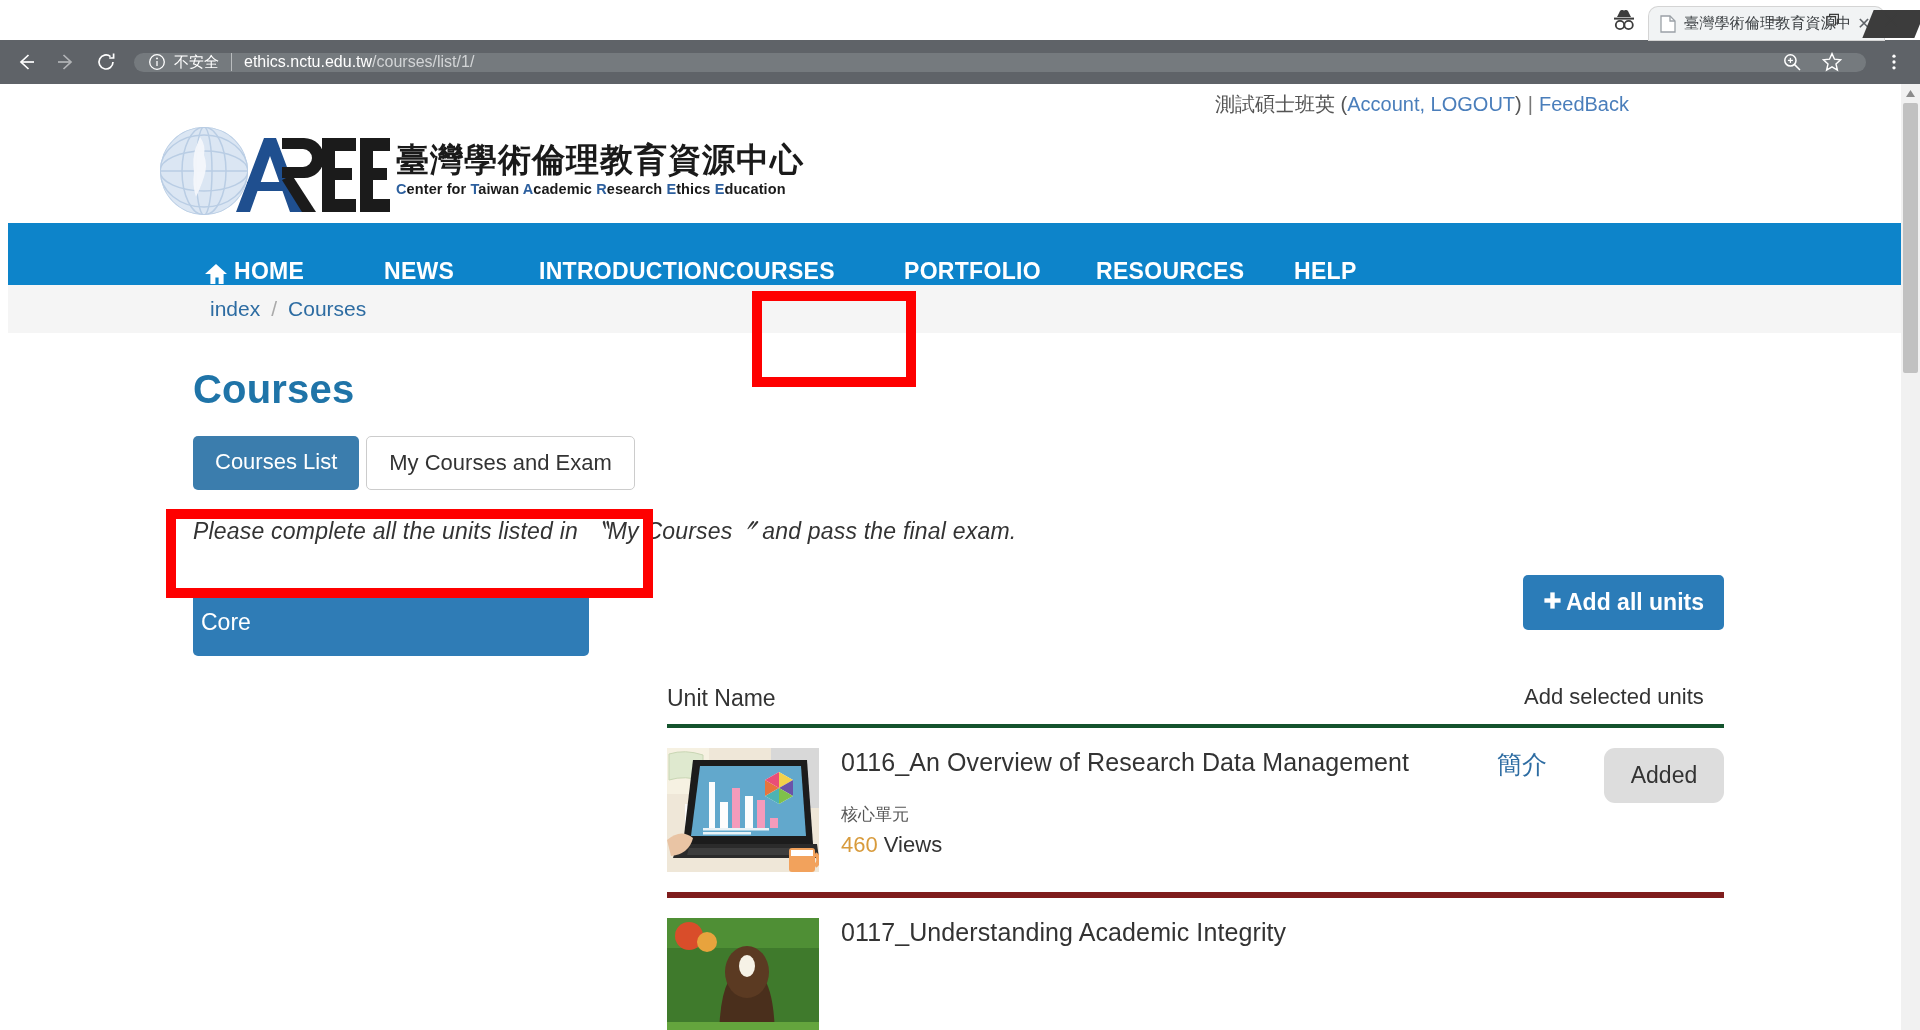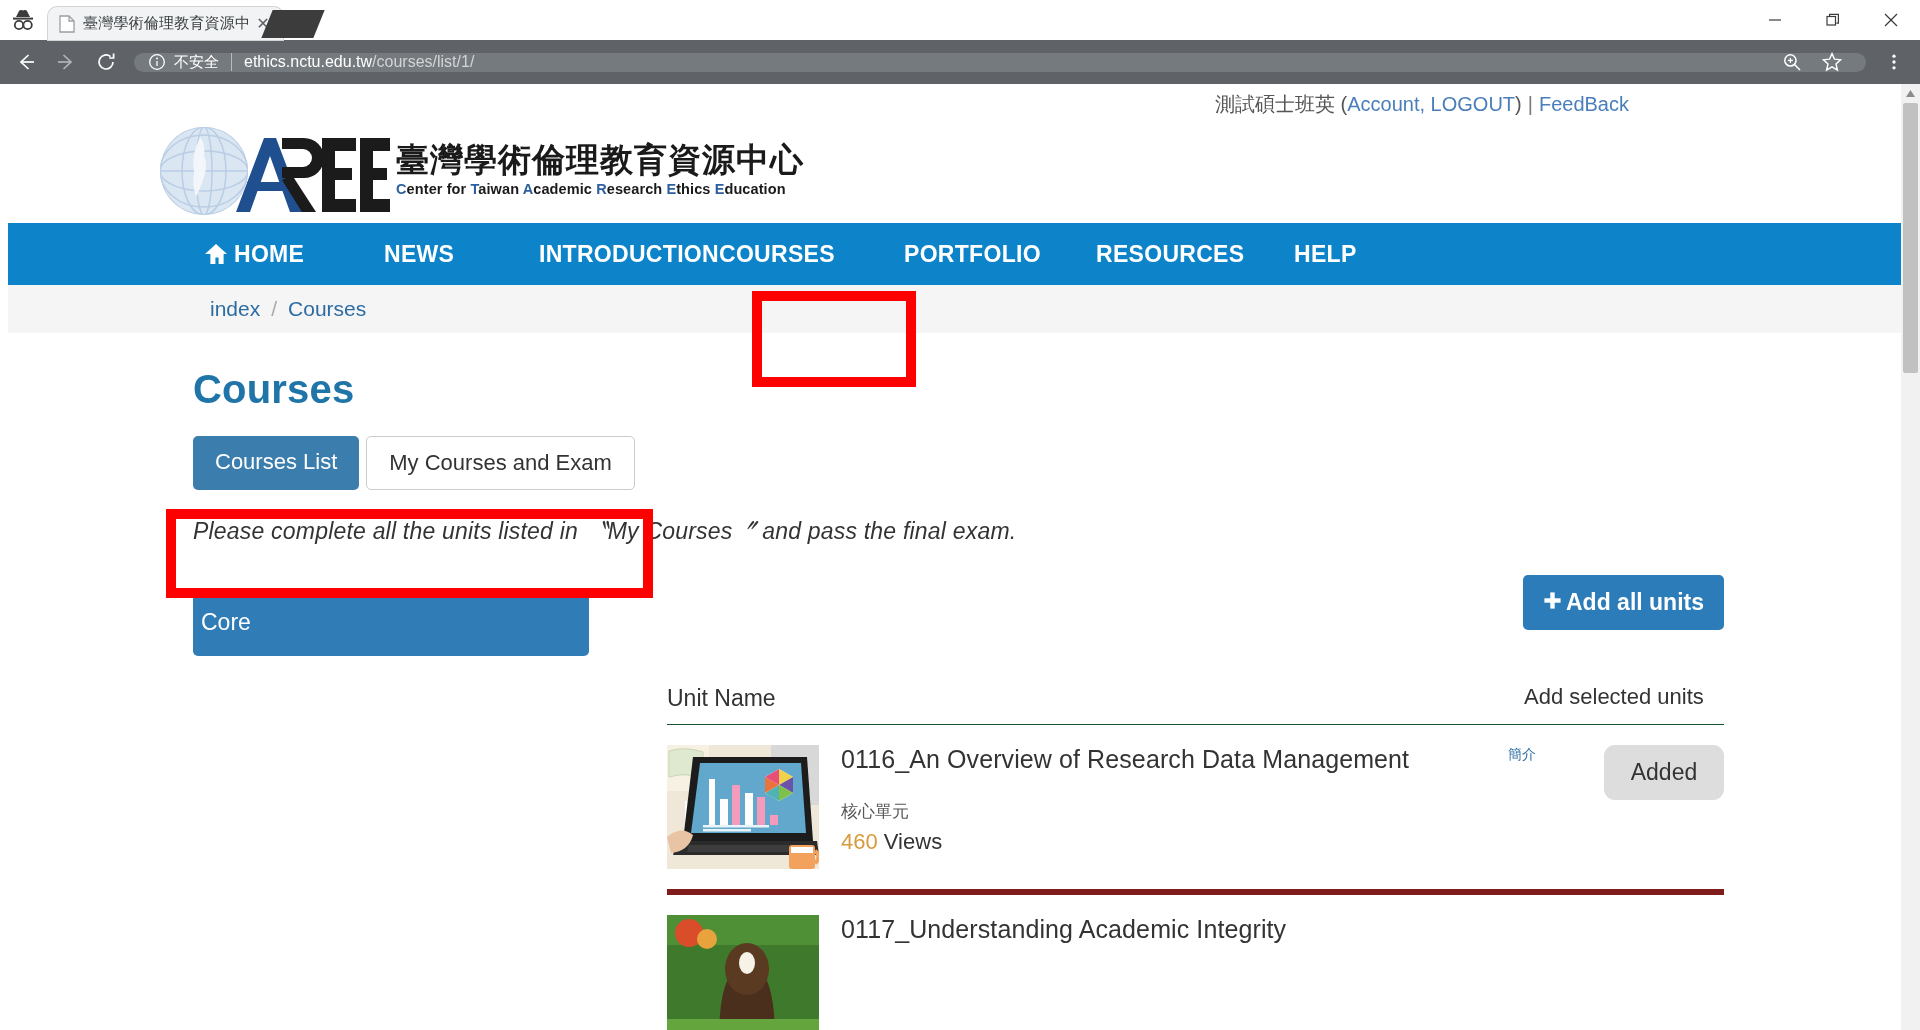--- a/index.html
+++ b/index.html
@@ -8,21 +8,21 @@
     font-family: "Liberation Sans", sans-serif;
     background: #fff;
     overflow: hidden;
   }
 
   
   .browser { width: 1920px; height: 1030px; position: relative; background:#fff; }
 
   .titlebar {
     height: 40px; background: #fff; position: relative;
-    display: flex; align-items: flex-end;
+    display: flex; align-items: flex-end; justify-content: flex-end;
   }
   .incognito-icon {
     width: 46px; height: 40px; display:flex; align-items:center; justify-content:center;
     color:#3c3c3c;
   }
   .tab {
     height: 33px; width: 235px; background: #f1f3f4;
     border-top-left-radius: 9px; border-top-right-radius: 9px;
     display:flex; align-items:center; padding: 0 10px;
     position: relative; margin-left: 2px;
@@ -97,21 +97,21 @@
              font-weight: 700; }
   .logo-en .hl { color: #2c5f9e; }
 
   
   .navbar {
     height: 62px; background: #0d84ca; display:flex; align-items:center;
     padding-left: 196px; position: relative;
   }
   .nav-item {
     color:#fff; font-size: 23px; font-weight: 700; letter-spacing:.3px;
-    display:flex; align-items:center; height: 62px; white-space: nowrap;
+    display:flex; align-items:flex-end; height: 62px; white-space: nowrap;
   }
   .nav-item .home-icon { margin-right: 6px; display:flex; align-items:center; }
 
   
   .redbox {
     position: absolute; border: 10px solid #fe0000; pointer-events: none; z-index: 20;
   }
 
   
   .crumbs {
@@ -147,38 +147,38 @@
 
   .addall-wrap { display:flex; justify-content:flex-end; }
   .addall {
     background:#2b7cb8; color:#fff; font-size: 23px; font-weight:700;
     padding: 14px 20px; border-radius: 5px; display:flex; align-items:center;
   }
   .addall .plus { margin-right: 4px; font-size: 23px; }
 
   .table { margin-top: 52px; }
   .thead {
-    display:flex; align-items:flex-end; border-bottom: 1px solid #14532d; padding-bottom: 12px;
+    display:flex; align-items:flex-end; border-bottom: 4px solid #14532d; padding-bottom: 12px;
   }
   .th-unit { font-size: 23px; color:#333; flex:1; }
   .th-add { font-size: 22px; color:#333; width: 200px; line-height: 1.35; }
 
   .trow {
     display:flex; align-items:flex-start; border-bottom: 6px solid #7f1d1d;
     padding: 20px 0; min-height: 152px;
   }
   .thumb { width: 152px; height: 124px; flex:none; overflow:hidden; position:relative; background:#efe9dd; }
   .tinfo { flex:1; padding-left: 22px; }
   .unit-title { font-size: 25px; color:#333; letter-spacing:.1px; }
   .unit-sub { font-size: 17px; color:#555; margin-top: 26px;
               font-family:Liberation Sans, sans-serif; }
   .unit-views { font-size: 22px; color:#333; margin-top: 6px; }
   .unit-views .num { color:#d89b3c; }
   .intro-link {
-    width: 52px; flex:none; color:#2d6ca2; font-size: 14px; line-height: 1.35;
+    width: 52px; flex:none; color:#2d6ca2; font-size: 25px; line-height: 1.35;
     text-align:center; font-family:"DejaVu Sans", sans-serif;
   }
   .added-btn {
     width: 120px; flex:none; background:#dddddd; color:#333; font-size: 23px;
     padding: 14px 0; border-radius: 11px; text-align:center; margin-left: 56px;
   }
 
   
   .scrollbar {
     position:absolute; right:0; top:84px; width:19px; height:946px; background:#f1f1f1;

